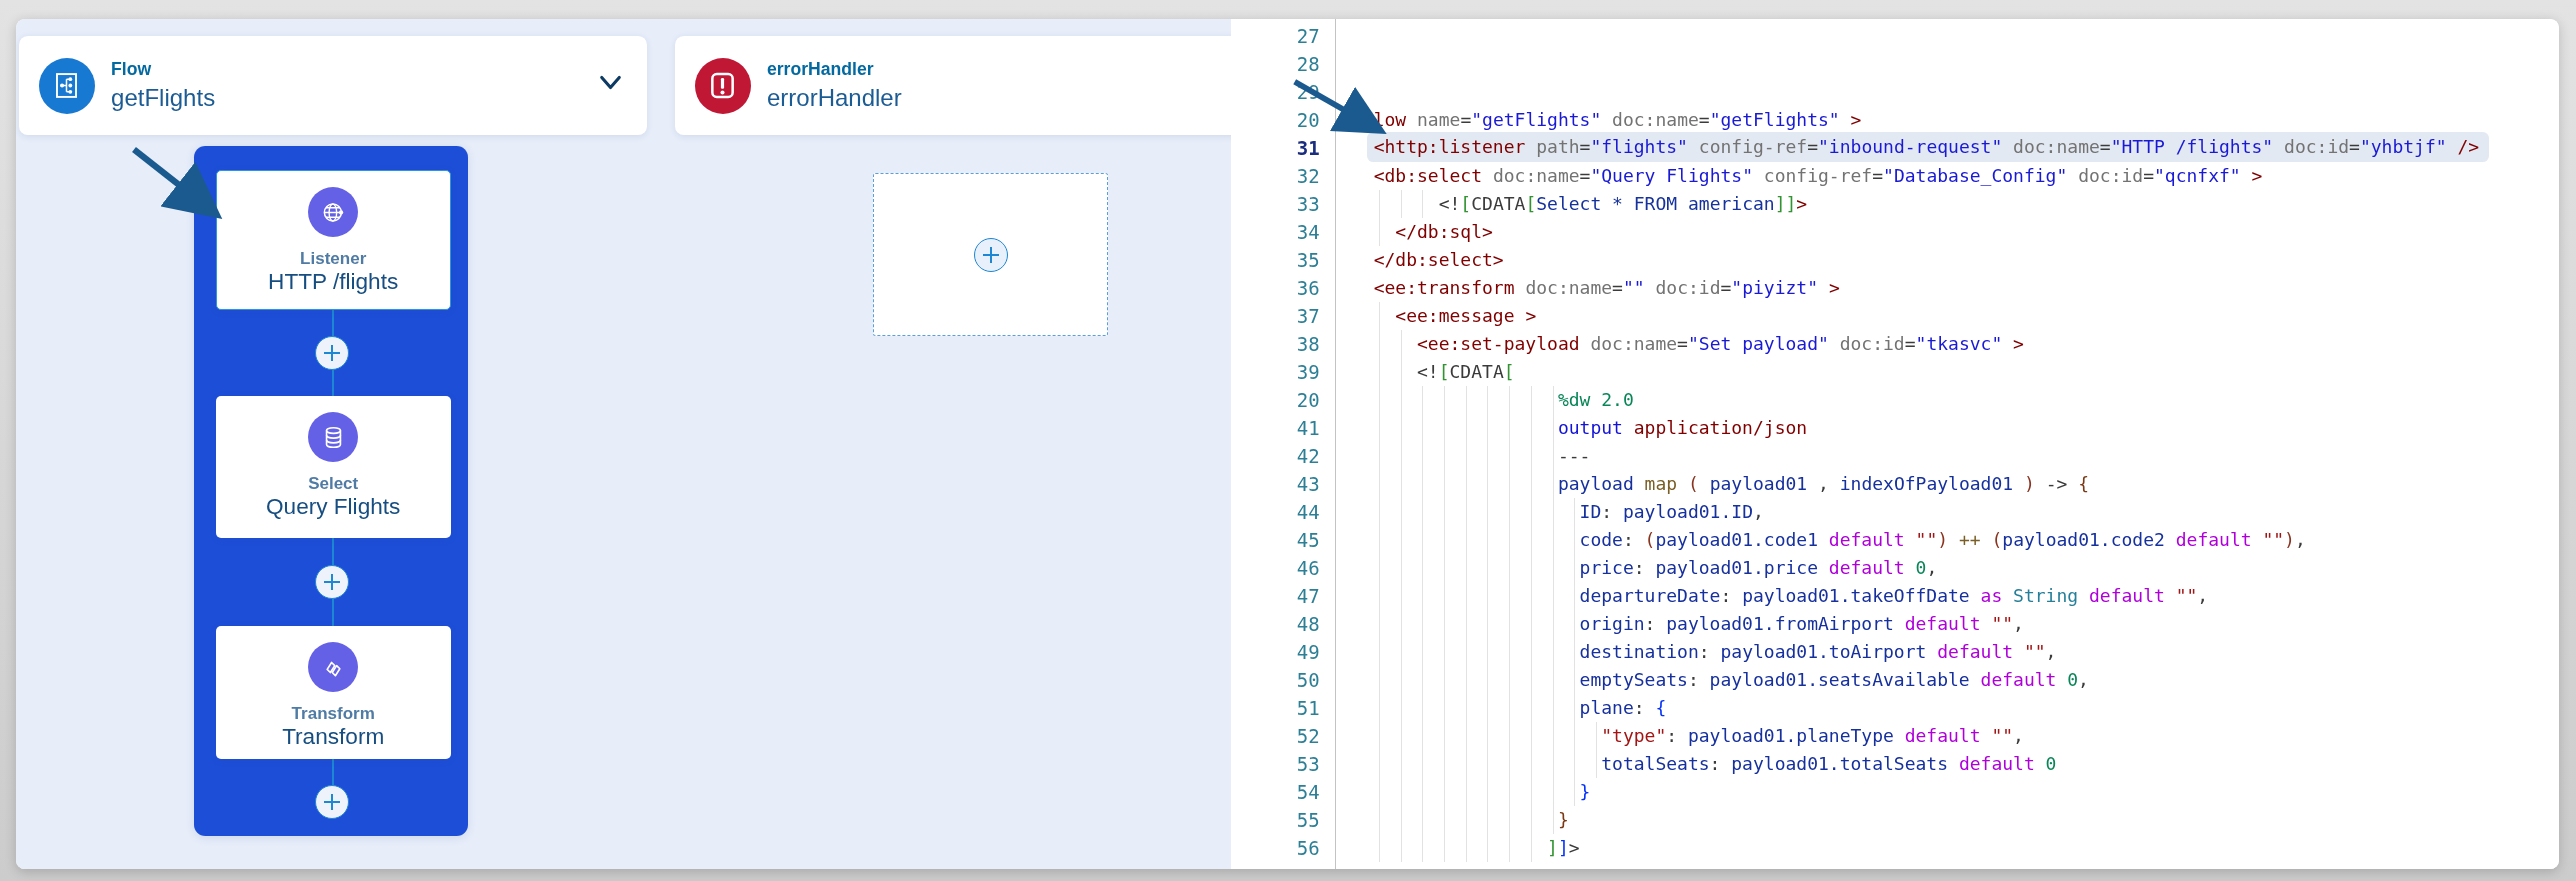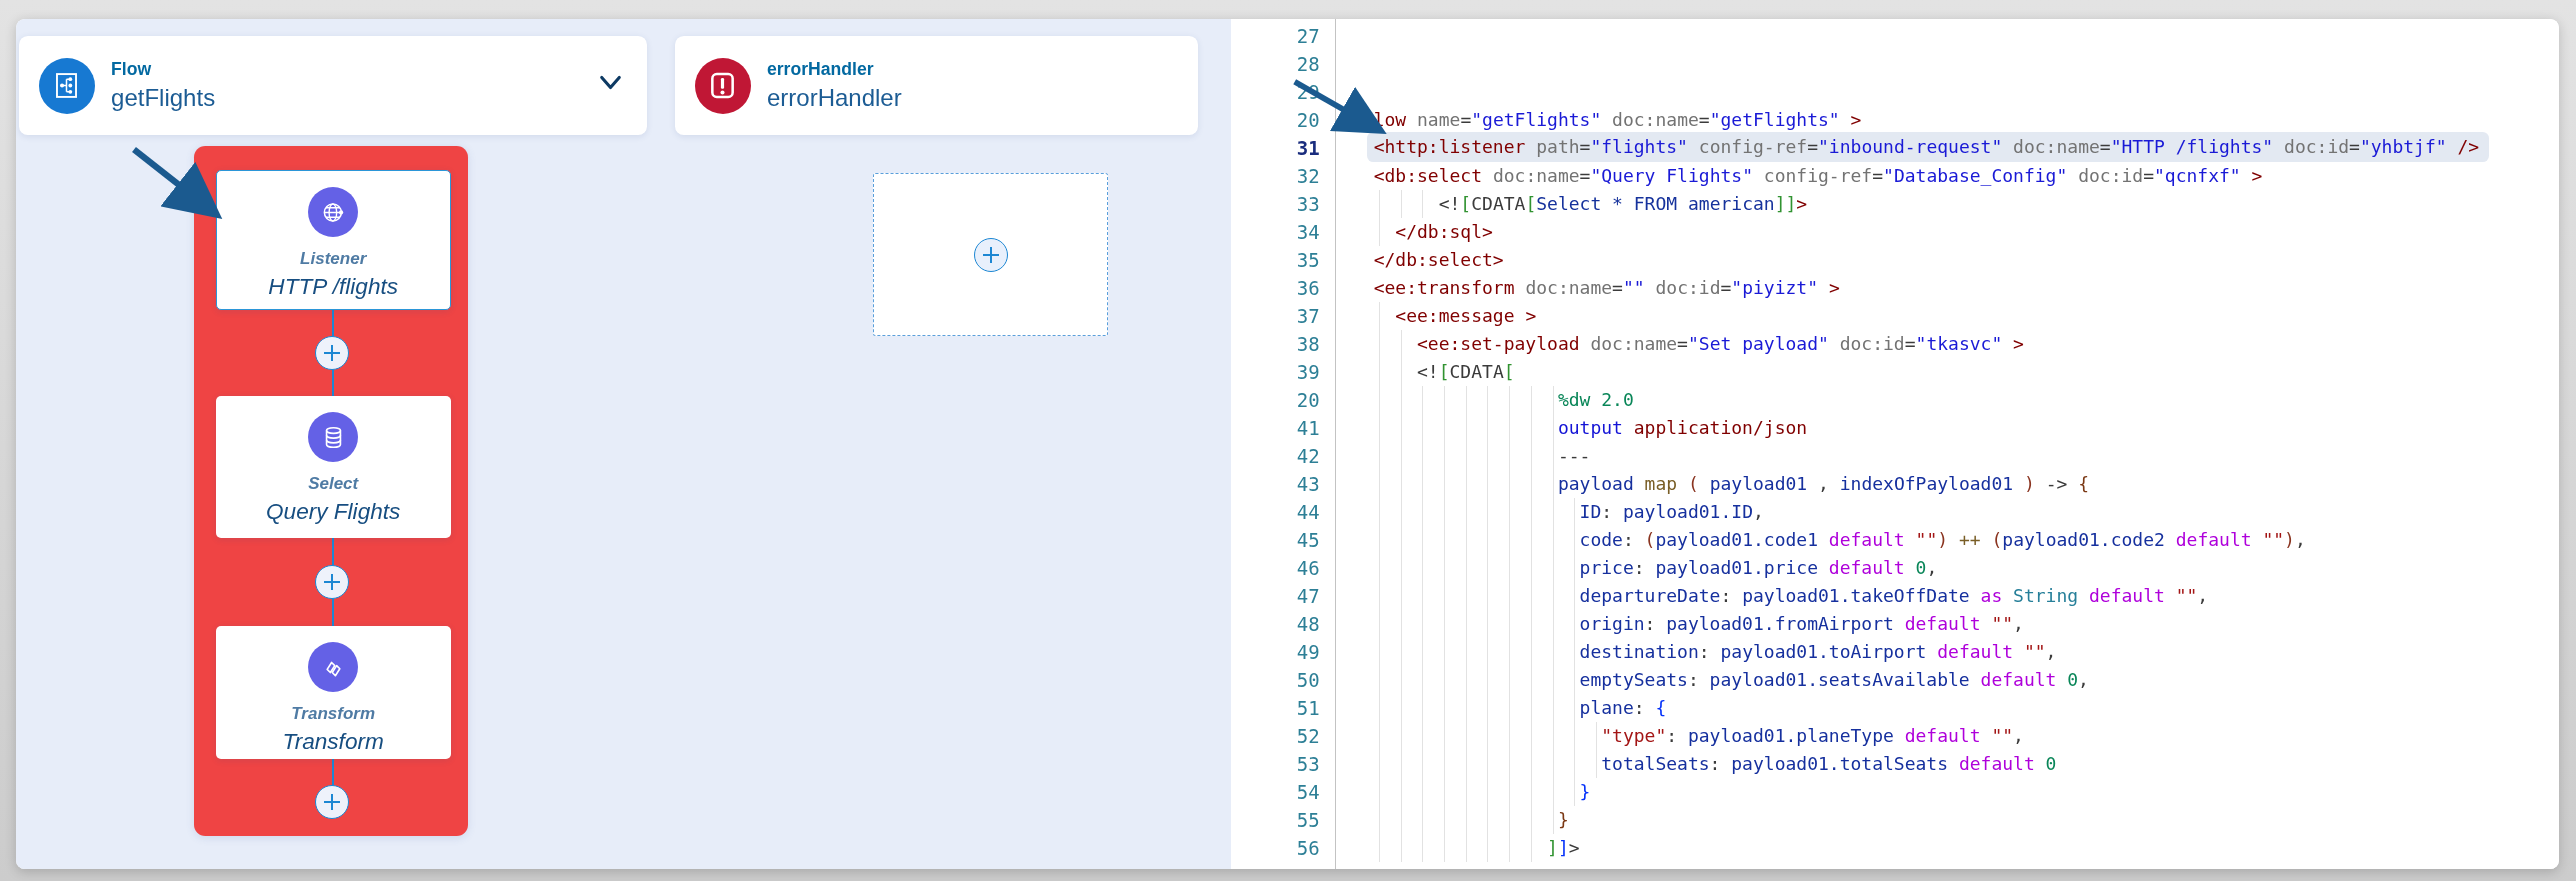--- a/index.html
+++ b/index.html
@@ -28,37 +28,37 @@
   }
   .badge.blue{background:#1779d2;}
   .badge.red{background:#c01735;}
   .header-text{margin-left:16.3px;display:flex;flex-direction:column;gap:3.8px;}
   .header-type{font-size:17.6px;font-weight:700;color:#0369a1;}
   .header-name{font-size:24px;font-weight:500;color:#1c5c94;}
   .chevron{position:absolute;right:24px;top:39px;}
   
   .lane{
     position:absolute;left:178px;top:127px;width:274px;height:690px;
-    background:#ef4444;border-radius:11.3px;box-shadow:0 1.9px 8.8px rgba(70,100,160,.14);font-style:italic;
+    background:#1d4ed8;border-radius:11.3px;box-shadow:0 1.9px 8.8px rgba(70,100,160,.14);
   }
   .lane .spine{
     position:absolute;left:138px;top:164px;width:1.9px;height:492px;background:#1d87d3;
   }
   .node{
     position:absolute;left:22px;width:235px;background:#ffffff;border-radius:5px;
     box-shadow:0 1.9px 6.3px rgba(40,70,130,.12);
     display:flex;flex-direction:column;align-items:center;box-sizing:border-box;
   }
   .node.selected{border:1.9px solid #2b96d8;}
   .node .n-icon{
     width:50px;height:50px;border-radius:50%;background:#6461e6;margin-top:16.3px;
     display:flex;align-items:center;justify-content:center;flex:0 0 auto;
   }
   .node .n-type{font-size:17px;font-weight:700;color:#4f7ba4;margin-top:11.3px;}
-  .node .n-name{font-size:22.6px;font-weight:500;color:#174e81;margin-top:5px;}
+  .node .n-name{font-size:22.6px;font-weight:500;color:#174e81;}
   .plus-circle{
     position:absolute;width:34px;height:34px;border-radius:50%;
     border:1.9px solid #1d87d3;background:#eef2fb;box-sizing:border-box;
     display:flex;align-items:center;justify-content:center;
   }
   .plus-circle:before{content:"";position:absolute;width:16.3px;height:1.9px;background:#1d87d3;}
   .plus-circle:after{content:"";position:absolute;width:1.9px;height:16.3px;background:#1d87d3;}
   .dropzone{
     position:absolute;left:857px;top:154px;width:235px;height:163px;
     background:#ffffff;border:1.9px dashed #5a9fdb;border-radius:2.5px;box-sizing:border-box;
@@ -120,21 +120,21 @@
         <span class="header-type">Flow</span>
         <span class="header-name">getFlights</span>
       </div>
       <span class="chevron">
         <svg width="25" height="16.3" viewBox="0 0 40 26">
             <polyline points="6,4 20,20 34,4" fill="none" stroke="#0d3a63" stroke-width="5" stroke-linecap="round" stroke-linejoin="round"></polyline>
           </svg>
       </span>
     </div>
 
-    <div class="header-card" style="left:659px;width:523px;">
+    <div class="header-card" style="left:659px;width:661px;">
       <div class="badge red">
         <svg width="33" height="33" viewBox="0 0 52 52">
           <rect x="10" y="8" width="32" height="36" rx="7" fill="none" stroke="#ffffff" stroke-width="4"></rect>
           <rect x="23.5" y="14" width="5" height="17" rx="2" fill="#ffffff"></rect>
           <circle cx="26" cy="37" r="3.2" fill="#ffffff"></circle>
         </svg>
       </div>
       <div class="header-text">
         <span class="header-type">errorHandler</span>
         <span class="header-name">errorHandler</span>

